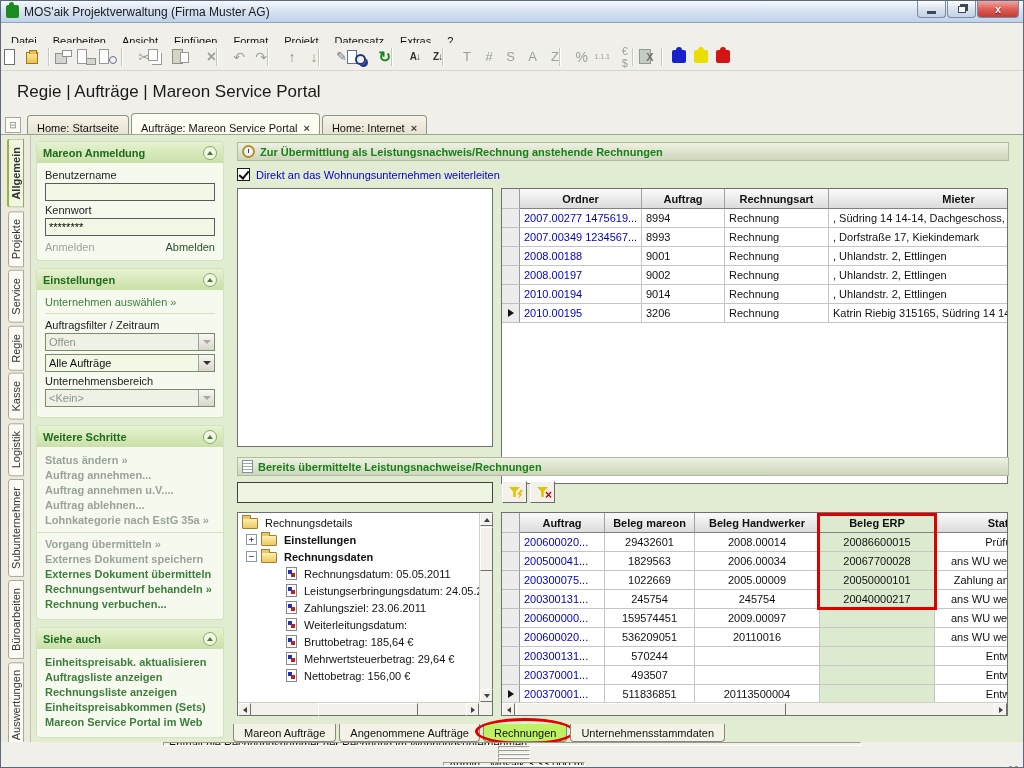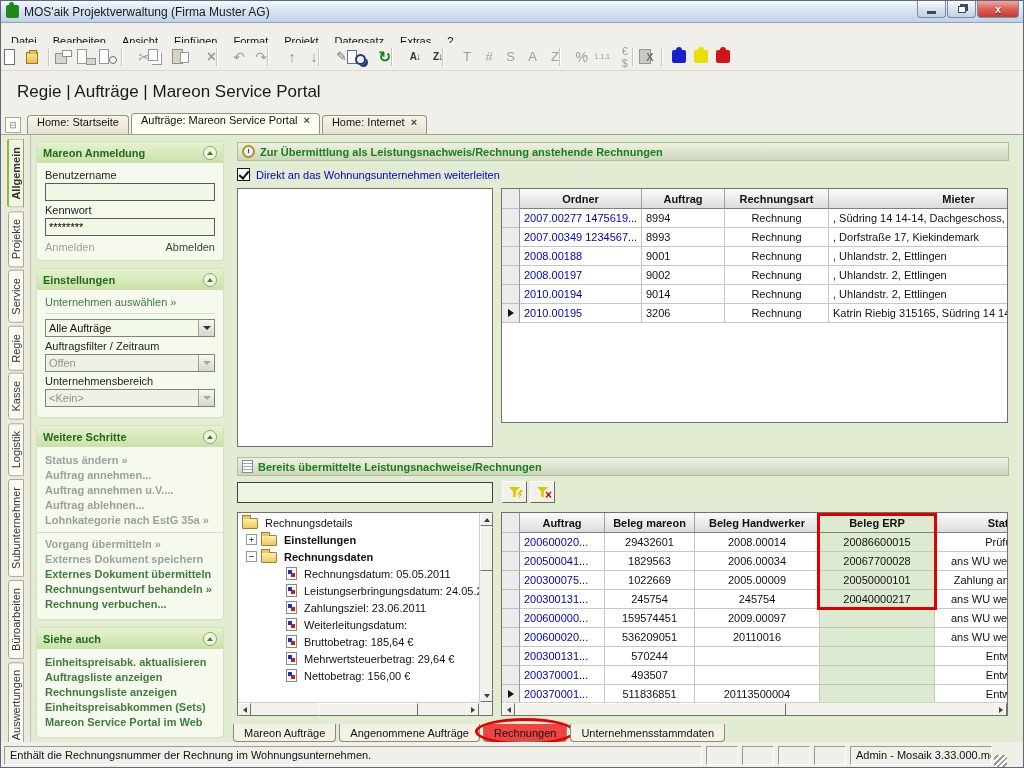--- a/index.html
+++ b/index.html
@@ -65,21 +65,21 @@
   .tbi.puzzle-blue-icon .puzzle { background:#1722cc; }
   .tbi.puzzle-yellow-icon .puzzle { background:#e8de00; }
   .tbi.puzzle-red-icon .puzzle { background:#d31414; }
 
   
   .crumb { position:absolute; left:0; top:70px; width:100%; height:42px; background:#f0efe9; display:flex; align-items:center; padding-left:16px; font-size:17px; color:#1a1a1a; }
 
   
   .tabrow { position:absolute; left:0; top:112px; width:100%; height:21px; display:flex; align-items:flex-end; padding-left:4px; }
   .panel-handle { width:16px; height:16px; border:1px solid #a8a89a; background:#fbfbf4; margin:0 6px 1px 0; font-size:9px; color:#888; display:flex; align-items:center; justify-content:center; }
-  .dtab { height:19px; border:1px solid #8a9a80; border-bottom:none; border-radius:4px 4px 0 0; background:linear-gradient(#f6f4e8,#e6e2d2); padding:0 9px; display:flex; align-items:flex-start; margin-right:2px; cursor:pointer; white-space:nowrap; }
+  .dtab { height:19px; border:1px solid #8a9a80; border-bottom:none; border-radius:4px 4px 0 0; background:linear-gradient(#f6f4e8,#e6e2d2); padding:0 9px; display:flex; align-items:flex-end; margin-right:2px; cursor:pointer; white-space:nowrap; }
   .dtab.active { background:#fdfdf2; height:21px; font-weight:normal; }
   .tabx { margin-left:6px; color:#444; font-weight:bold; font-size:11px; }
   .tabx:empty { display:none; }
 
   
   .bodyarea { position:absolute; left:0; top:133px; width:1024px; height:608px; background:#e2ecd2; border-top:1px solid #98a888; }
 
   
   .vtabs { position:absolute; left:0; top:0; width:30px; height:100%; background:#eceadd; border-right:1px solid #c4c2b4; display:flex; flex-direction:column; align-items:center; padding-top:4px; }
   .vtab { writing-mode:vertical-rl; transform:rotate(180deg); border:1px solid #a8a89a; border-radius:0 3px 3px 0; background:#fbfbf4; padding:7px 1px; margin-bottom:3px; cursor:pointer; color:#333; }
@@ -120,31 +120,31 @@
   .note-icon { width:11px; height:13px; background:#fffef2; border:1px solid #8090a0; background-image:repeating-linear-gradient(#fffef2 0 2px, #9aa8b8 2px 3px); }
 
   .cbrow { position:absolute; left:8px; top:32px; height:15px; display:flex; align-items:center; }
   .cbox { width:13px; height:13px; background:#fff; border:1px solid #1a1a1a; position:relative; cursor:pointer; }
   .cbox::after { content:""; position:absolute; left:3px; top:0px; width:4px; height:8px; border-right:2px solid #111; border-bottom:2px solid #111; transform:rotate(40deg); }
   .cblabel { color:#0000cc; margin-left:6px; cursor:pointer; }
 
   .listbox { position:absolute; left:8px; top:53px; width:256px; height:259px; background:#fff; border:1px solid #707070; }
 
   .tbl { position:absolute; background:#fff; border:1px solid #707070; overflow:hidden; }
-  .t1 { left:272px; top:53px; width:507px; height:235px; }
+  .t1 { left:272px; top:53px; width:507px; height:296px; }
   .t2 { left:272px; top:377px; width:507px; height:204px; }
   .thead { display:flex; height:20px; font-weight:bold; }
   .hc { background:linear-gradient(#fbfbfb,#dcdcdc); border-right:1px solid #a0a0a0; border-bottom:1px solid #808080; display:flex; align-items:center; justify-content:center; overflow:hidden; flex:none; }
   .trow { display:flex; height:19px; }
   .tc { border-right:1px solid #c6c6c6; border-bottom:1px solid #c6c6c6; line-height:18px; padding:0 4px; white-space:nowrap; overflow:hidden; flex:none; }
   .selc { width:18px; background:#ececec; border-right:1px solid #9a9a9a; border-bottom:1px solid #c0c0c0; display:flex; align-items:center; justify-content:center; flex:none; }
   .marker { width:0; height:0; border-left:6px solid #111; border-top:4px solid transparent; border-bottom:4px solid transparent; visibility:hidden; }
   .marker.show { visibility:visible; }
   .link { color:#0000bb; }
-  .t1c0{width:122px;} .t1c1{width:83px;} .t1c2{width:104px;text-align:center;} .t1c3{width:260px;}
+  .t1c0{width:122px;} .t1c1{width:83px;} .t1c2{width:104px;text-align:left;} .t1c3{width:260px;}
   .t2c0{width:85px;} .t2c1{width:90px;text-align:center;} .t2c2{width:125px;text-align:center;} .t2c3{width:115px;text-align:center;} .t2c4{width:140px;text-align:center;}
   .erp { background:#dcead0; }
   .redbox { position:absolute; left:315px; top:0; width:120px; height:97px; border:3px solid #dd0000; pointer-events:none; }
 
   .filter-input { position:absolute; left:8px; top:347px; width:256px; height:21px; background:#eef5e2; border:1px solid #404040; font:11px "Liberation Sans",sans-serif; padding:0 4px; }
   .btn3d { position:absolute; top:346px; width:25px; height:22px; background:#f2f1ec; border:1px solid; border-color:#fff #6a6a6a #6a6a6a #fff; display:flex; align-items:center; justify-content:center; cursor:pointer; }
   .funnel { width:11px; height:10px; background:#ddc700; clip-path:polygon(0 0,100% 0,62% 45%,62% 100%,38% 100%,38% 45%); }
   .bolt { position:absolute; right:3px; bottom:3px; width:6px; height:9px; background:#f2b800; clip-path:polygon(60% 0,100% 0,55% 45%,90% 45%,20% 100%,45% 50%,0 50%); }
   .redx { position:absolute; right:2px; bottom:1px; color:#cc0000; font-weight:bold; font-size:12px; line-height:12px; }
   .bigdd { position:absolute; left:336px; top:347px; width:443px; height:21px; background:#fff; border:1px solid #404040; display:flex; align-items:center; cursor:pointer; }
@@ -180,25 +180,25 @@
   .tri-d{width:0;height:0;border-left:3px solid transparent;border-right:3px solid transparent;border-top:4px solid #404040;}
   .tri-l{width:0;height:0;border-top:3px solid transparent;border-bottom:3px solid transparent;border-right:4px solid #404040;}
   .tri-r{width:0;height:0;border-top:3px solid transparent;border-bottom:3px solid transparent;border-left:4px solid #404040;}
   .thumbv { position:absolute; left:0; width:13px; background:#f2f1ec; border:1px solid; border-color:#fff #707070 #707070 #fff; }
   .thumbh { position:absolute; top:0; height:13px; background:#f2f1ec; border:1px solid; border-color:#fff #707070 #707070 #fff; }
   .corner { position:absolute; right:0; bottom:0; width:13px; height:13px; background:#f2f1ec; }
 
   
   .btabs { position:absolute; left:4px; top:589px; height:19px; display:flex; }
   .btab { position:relative; height:18px; border:1px solid #8a8a7a; border-top:none; border-radius:0 0 4px 4px; background:#f4f2e6; padding:0 10px; display:flex; align-items:center; margin-right:3px; cursor:pointer; white-space:nowrap; }
-  .btab.active { background:#ef4444; }
+  .btab.active { background:#bef264; }
   .btab.ring::after { content:""; position:absolute; left:-9px; right:-9px; top:-6px; bottom:-4px; border:3px solid #e00000; border-radius:50%; pointer-events:none; }
 
   
-  .statusbar { position:absolute; left:0; top:741px; width:100%; height:26px; background:#f0efe9; display:flex; align-items:center; padding:0 3px; }
+  .statusbar { position:absolute; left:0; top:741px; width:100%; height:26px; background:#f0efe9; display:flex; align-items:center; padding:0 3px;flex-direction:column; }
   .scell { height:19px; border:1px solid; border-color:#9a9a90 #fff #fff #9a9a90; background:#f0efe9; display:flex; align-items:center; padding:0 5px; white-space:nowrap; overflow:hidden; }
   .scell.msg { width:698px; }
   .scell.tiny { width:32px; margin-left:4px; }
   .scell.db { width:142px; margin-left:4px; }
   .grip { margin-left:2px; width:13px; height:13px; background:repeating-linear-gradient(135deg,#fff 0 2px,#9a9a90 2px 4px); align-self:flex-end; }
 </style>
 </head>
 <body>
 
 <div class="app">
@@ -413,29 +413,29 @@
       </div>
 
       <div class="panel">
         <div class="panel-h">
           <span class="pt">Einstellungen</span>
           <span class="collapse-btn"></span>
         </div>
         <div class="row"><span class="slink en">Unternehmen auswählen »</span></div>
         <div class="sep-line"></div>
         <div class="row">
-          <div class="ddl">
-            <span class="val">Alle Aufträge</span>
-            <span class="ddbtn"></span>
-          </div>
-        </div>
-        <div class="row">
             <div class="sb-label">Auftragsfilter / Zeitraum</div>
           <div class="ddl dis">
             <span class="val">Offen</span>
+            <span class="ddbtn"></span>
+          </div>
+        </div>
+        <div class="row">
+          <div class="ddl">
+            <span class="val">Alle Aufträge</span>
             <span class="ddbtn"></span>
           </div>
         </div>
         <div class="row">
             <div class="sb-label">Unternehmensbereich</div>
           <div class="ddl dis">
             <span class="val">&lt;Kein&gt;</span>
             <span class="ddbtn"></span>
           </div>
         </div>

